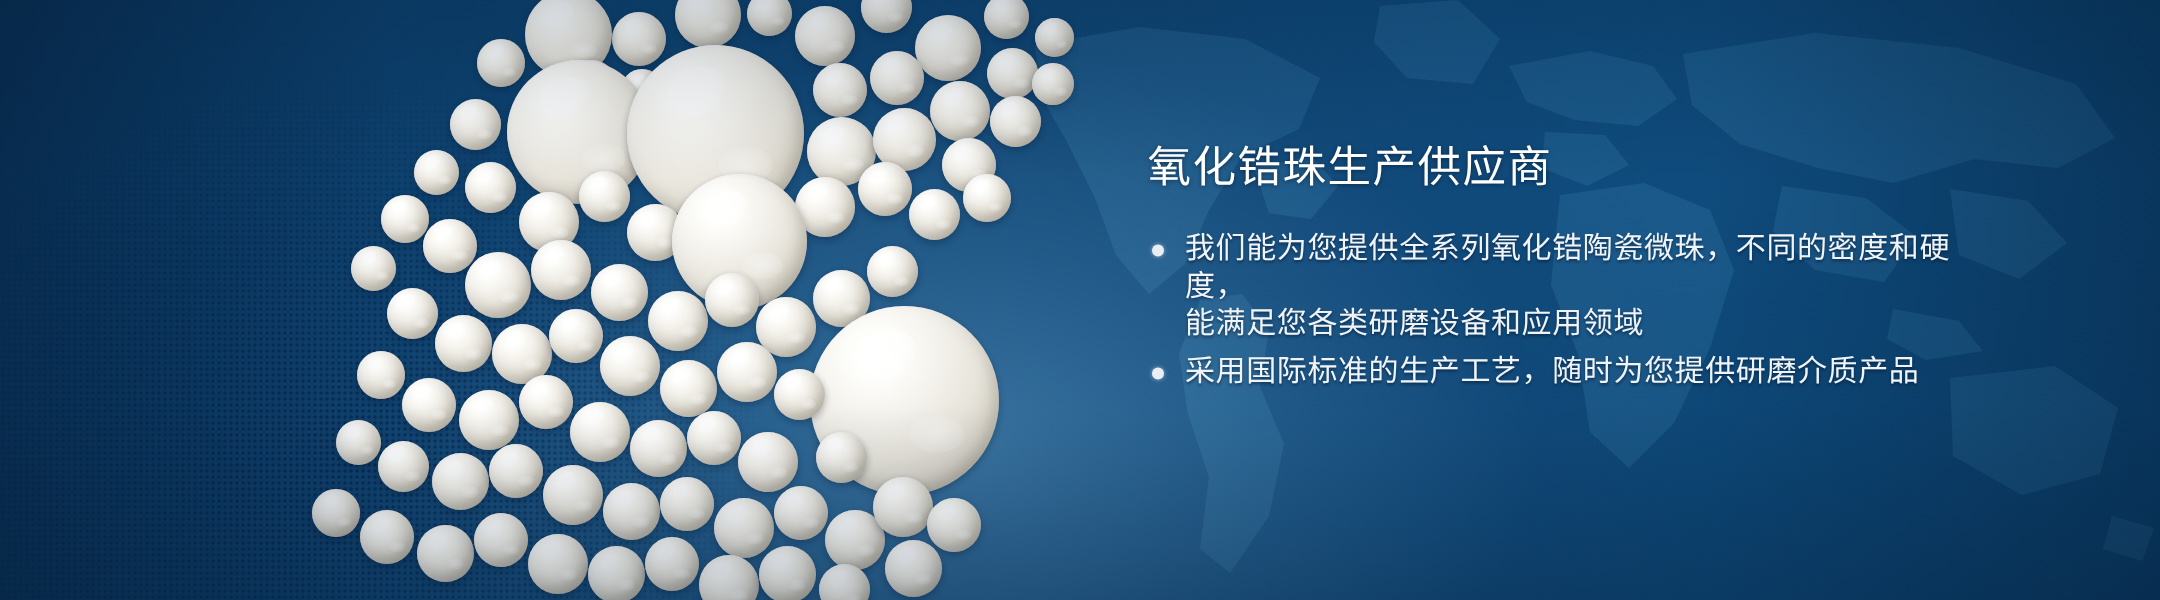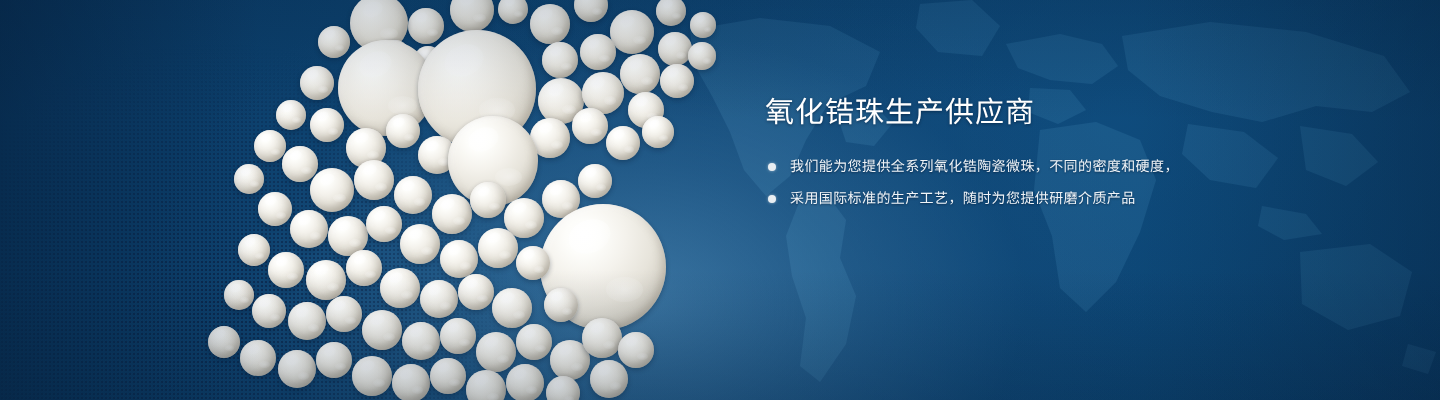--- a/index.html
+++ b/index.html
@@ -139,21 +139,21 @@
   }
   .bullets {
     list-style: none;
     margin: 22px 0 0 0;
     padding: 0;
   }
   .bullet {
     position: relative;
     padding-left: 25px;
     margin-bottom: 7px;
-    font-size: 14px;
+    font-size: 20px;
     line-height: 25px;
     color: #f0f4f8;
     letter-spacing: 0.4px;
     text-shadow: 0 1px 2px rgba(2,18,40,0.55);
   }
   .bullet:last-child { margin-bottom: 0; }
   .bullet-dot {
     position: absolute;
     left: 3px;
     top: 9px;
@@ -304,20 +304,21 @@
 
   <div class="bg-vignette"></div>
 
   <div class="copy">
     <h1 class="headline">氧化锆珠生产供应商</h1>
 
     <ul class="bullets">
       <li class="bullet">
         <span class="bullet-dot"></span>
         <span>我们能为您提供全系列氧化锆陶瓷微珠，不同的密度和硬度，</span>
+        <span class="bullet-line2">能满足您各类研磨设备和应用领域</span>
       </li>
       <li class="bullet">
         <span class="bullet-dot"></span>
         <span>采用国际标准的生产工艺，随时为您提供研磨介质产品</span>
       </li>
     </ul>
   </div>
 
 </div>
 

